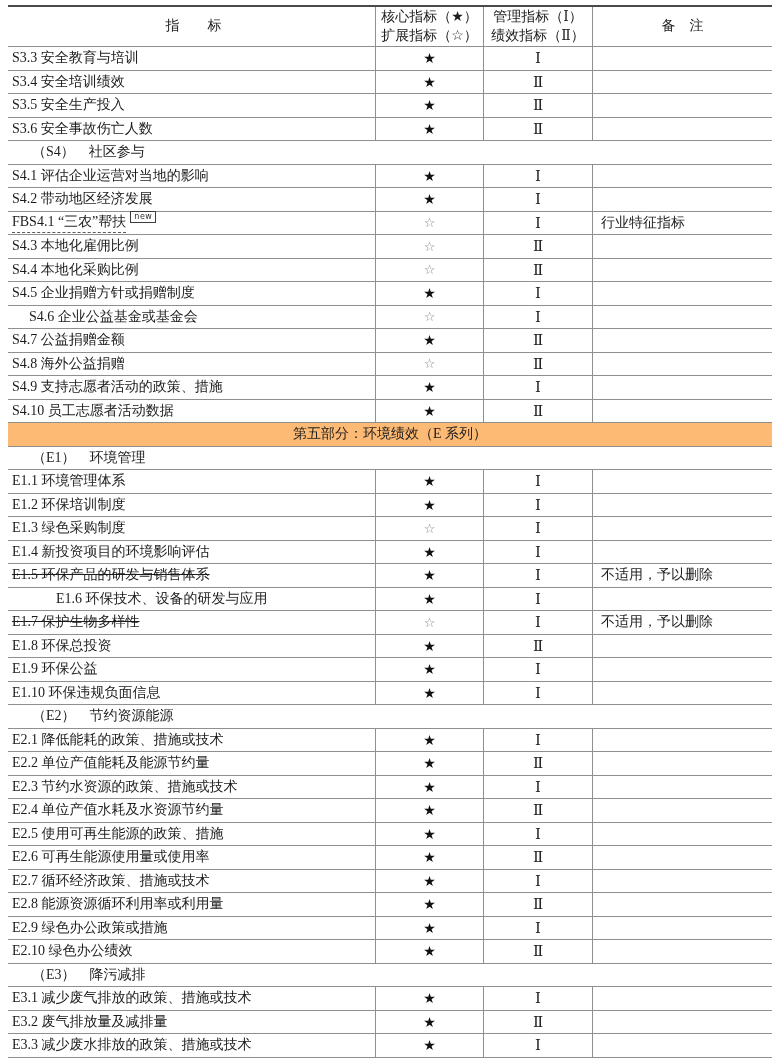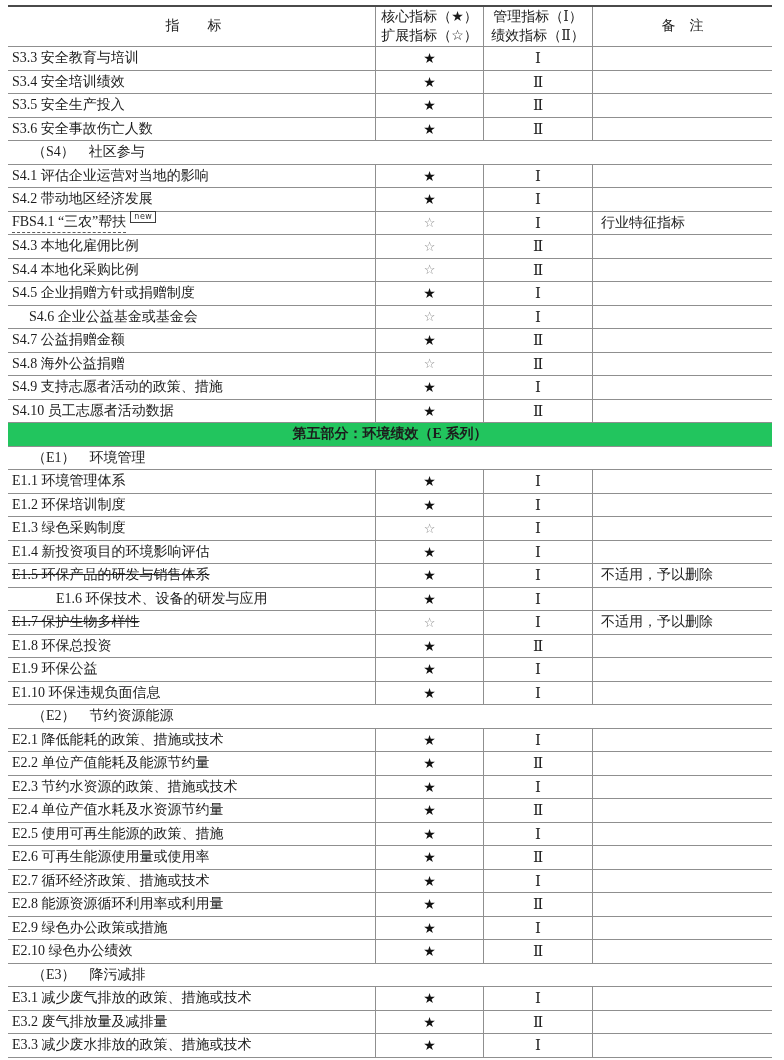--- a/index.html
+++ b/index.html
@@ -26,21 +26,21 @@
     align-items:center;
   }
   .c1{width:367px;display:flex;align-items:center;padding-left:4px;}
   .c2{width:108px;}
   .c3{width:109px;}
   .c4{flex:1;}
   .vl{border-left:1px solid #8f8f8f;height:100%;}
   .cellc{display:flex;align-items:center;justify-content:center;}
   .remark{display:flex;align-items:center;justify-content:flex-start;padding-left:8px;}
   .section{padding-left:24px;background:#ffffff;}
-  .banner{justify-content:center;background:#22c55e;font-weight:bold;}
+  .banner{justify-content:center;background:#fdba74;}
   .star-filled{color:#111111;font-family:"DejaVu Sans",sans-serif;font-size:14px;}
   .star-hollow{color:#8a8a8a;font-family:"DejaVu Sans",sans-serif;font-size:13px;}
   .grade{font-family:"DejaVu Serif","DejaVu Sans",serif;font-size:15px;}
   .strike{text-decoration:line-through;}
   .dashedu{border-bottom:1px dashed #5a5a5a;padding-bottom:1px;}
   .badge{
     display:inline-block;margin-left:4px;
     font-family:"DejaVu Sans",sans-serif;font-size:8px;line-height:9px;
     border:1px solid #3c3c3c;border-radius:0;padding:0 3px 1px 3px;
     vertical-align:6px;position:relative;top:-6px;letter-spacing:0.5px;color:#2a2a2a;

